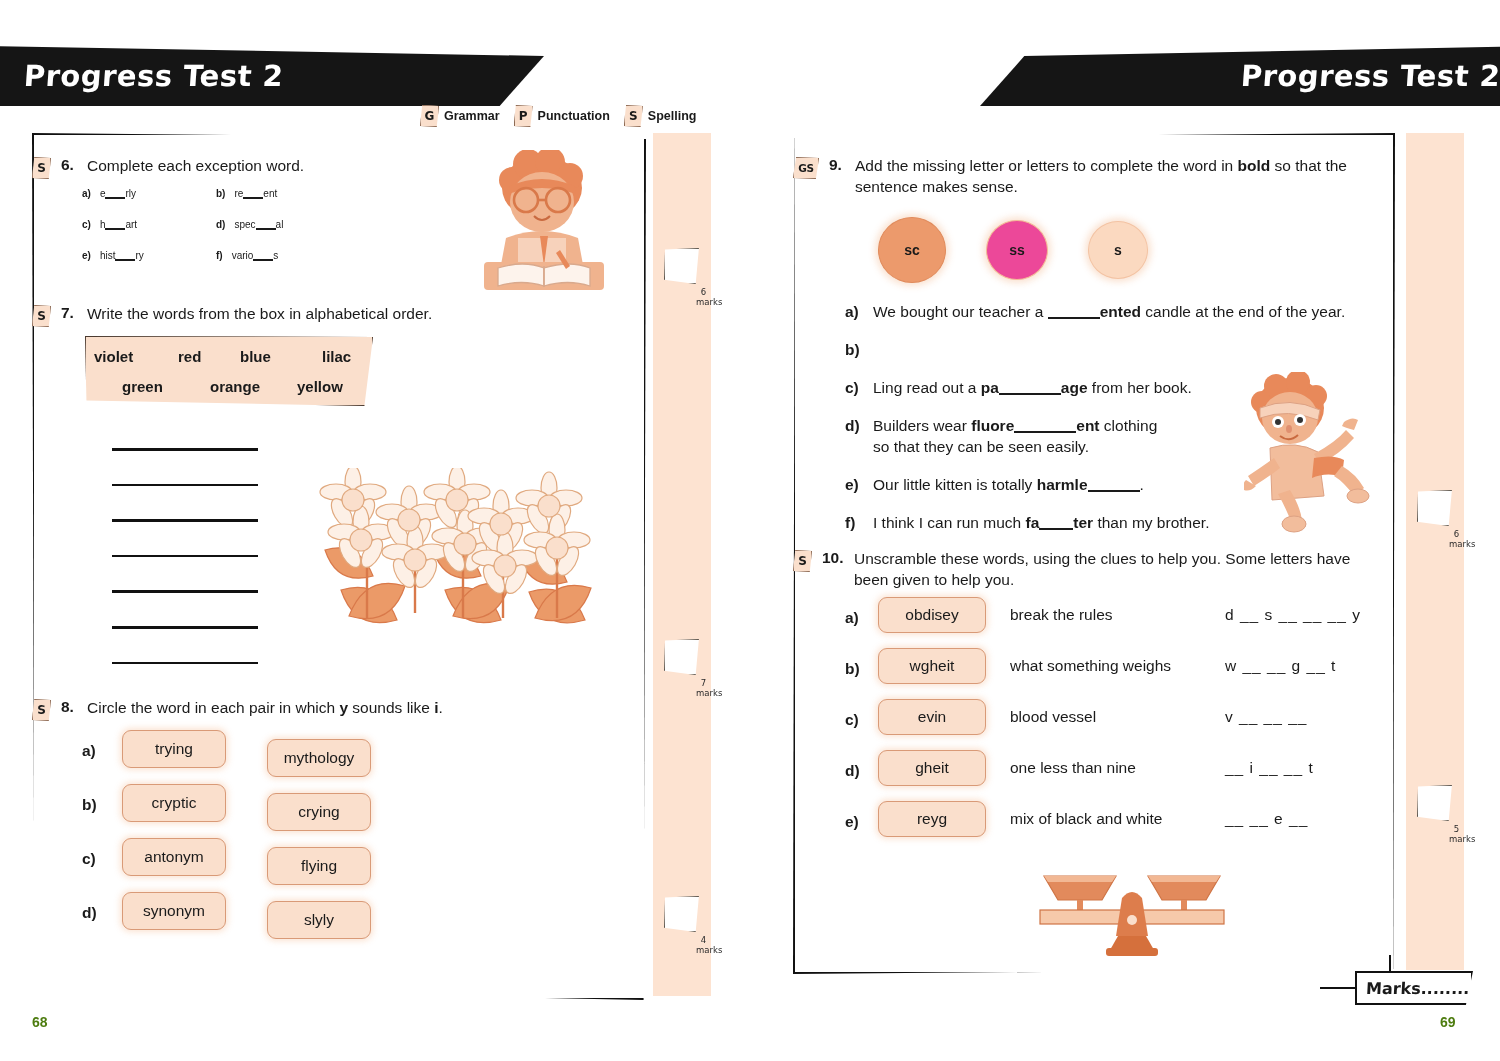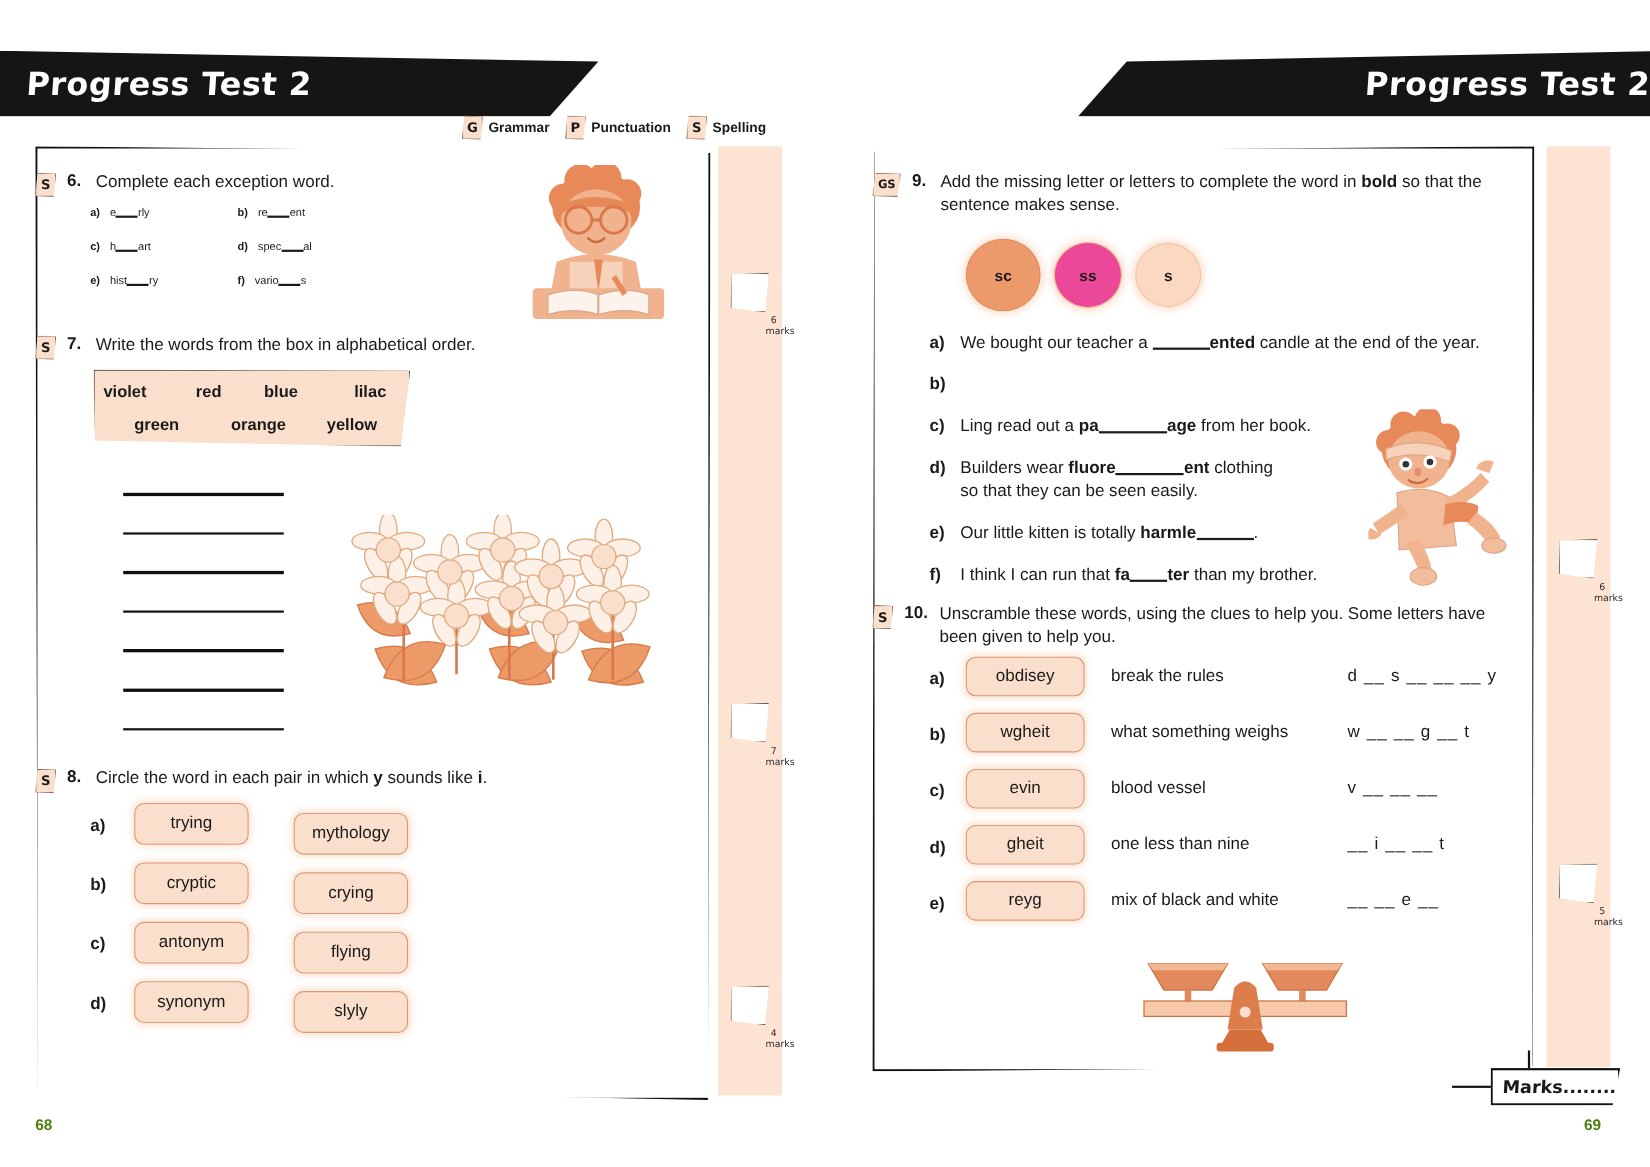--- a/index.html
+++ b/index.html
@@ -118,21 +118,21 @@
     position:absolute;background:#fadfcc;border:1.5px solid #d99a77;
     border-radius:9px;box-sizing:border-box;
     display:flex;align-items:center;justify-content:center;
     font-size:15.5px;color:#1a1a1a;
     box-shadow:0 0 6px 2px rgba(250,223,204,.85);
   }
   .pill-a{left:40px;top:0;width:104px;height:38px;}
   .pill-b{left:185px;top:9px;width:104px;height:38px;}
 
   
-  .circles{position:absolute;left:878px;top:217px;display:flex;align-items:center;}
+  .circles{position:absolute;left:878px;top:217px;display:flex;align-items:center;gap:28px;}
   .circ{
     border-radius:50%;display:flex;align-items:center;justify-content:center;
     font-size:14px;font-weight:700;color:#1a1a1a;
     box-shadow:0 0 7px 3px rgba(250,223,204,.9);
   }
   .circ-0{width:66px;height:64px;background:#ec9a6c;border:1.5px solid #e08b5c;}
   .circ-1{width:60px;height:58px;background:#ec4899;border:1.5px solid #f3bb97;margin-left:12px;}
   .circ-2{width:58px;height:56px;background:#fbd9c0;border:1.5px solid #f3c3a3;margin-left:12px;}
 
   
@@ -460,21 +460,21 @@
     <div class="q9item">
       <div class="q9lab">d)</div>
       <div style="width:300px;"><span>Builders wear </span><b>fluore</b><span class="blank bk-lg"></span><b>ent</b><span> clothing so that they can be seen easily.</span></div>
     </div>
     <div class="q9item">
       <div class="q9lab">e)</div>
       <div><span>Our little kitten is totally </span><b>harmle</b><span class="blank bk-md"></span><span>.</span></div>
     </div>
     <div class="q9item">
       <div class="q9lab">f)</div>
-      <div><span>I think I can run that </span><b>fa</b><span class="blank bk-sm"></span><b>ter</b><span> than my brother.</span></div>
+      <div><span>I think I can run much </span><b>fa</b><span class="blank bk-sm"></span><b>ter</b><span> than my brother.</span></div>
     </div>
   </div>
 
   <svg class="illus" style="left:1244px;top:372px;" width="128" height="162" viewBox="0 0 128 162">
     <ellipse cx="46" cy="36" rx="34" ry="30" fill="#e8895a"></ellipse>
     <circle cx="18" cy="30" r="11" fill="#e8895a"></circle>
       <circle cx="32" cy="14" r="12" fill="#e8895a"></circle>
     <circle cx="54" cy="10" r="12" fill="#e8895a"></circle>
       <circle cx="72" cy="24" r="11" fill="#e8895a"></circle>
     <ellipse cx="46" cy="46" rx="28" ry="26" fill="#f0b38e"></ellipse>

